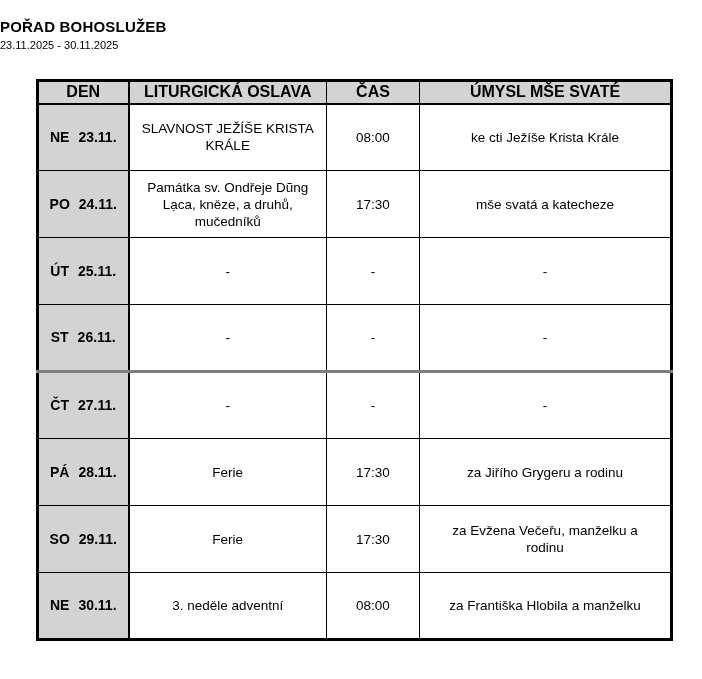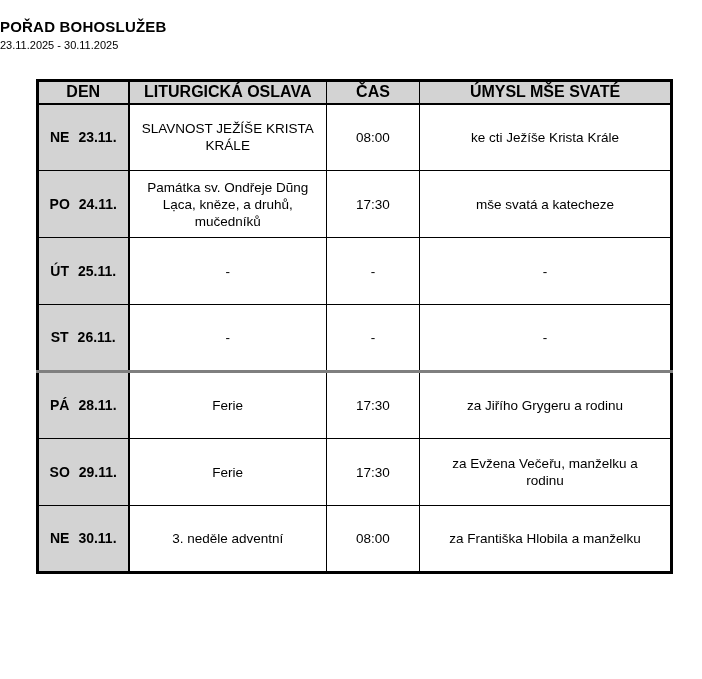--- a/index.html
+++ b/index.html
@@ -100,20 +100,26 @@
     <td class="time-cell">-</td>
     <td class="intention-cell">-</td>
   </tr>
         <tr class="data-row gray-divider">
     <td class="day-cell"><span class="day">ST</span><span class="date">26.11.</span></td>
     <td class="celebration-cell">-</td>
     <td class="time-cell">-</td>
     <td class="intention-cell">-</td>
   </tr>
         <tr class="data-row">
+    <td class="day-cell"><span class="day">ČT</span><span class="date">27.11.</span></td>
+    <td class="celebration-cell">-</td>
+    <td class="time-cell">-</td>
+    <td class="intention-cell">-</td>
+  </tr>
+        <tr class="data-row">
     <td class="day-cell"><span class="day">PÁ</span><span class="date">28.11.</span></td>
     <td class="celebration-cell">Ferie</td>
     <td class="time-cell">17:30</td>
     <td class="intention-cell">za Jiřího Grygeru a rodinu</td>
   </tr>
         <tr class="data-row">
     <td class="day-cell"><span class="day">SO</span><span class="date">29.11.</span></td>
     <td class="celebration-cell">Ferie</td>
     <td class="time-cell">17:30</td>
     <td class="intention-cell">za Evžena Večeřu, manželku a rodinu</td>

